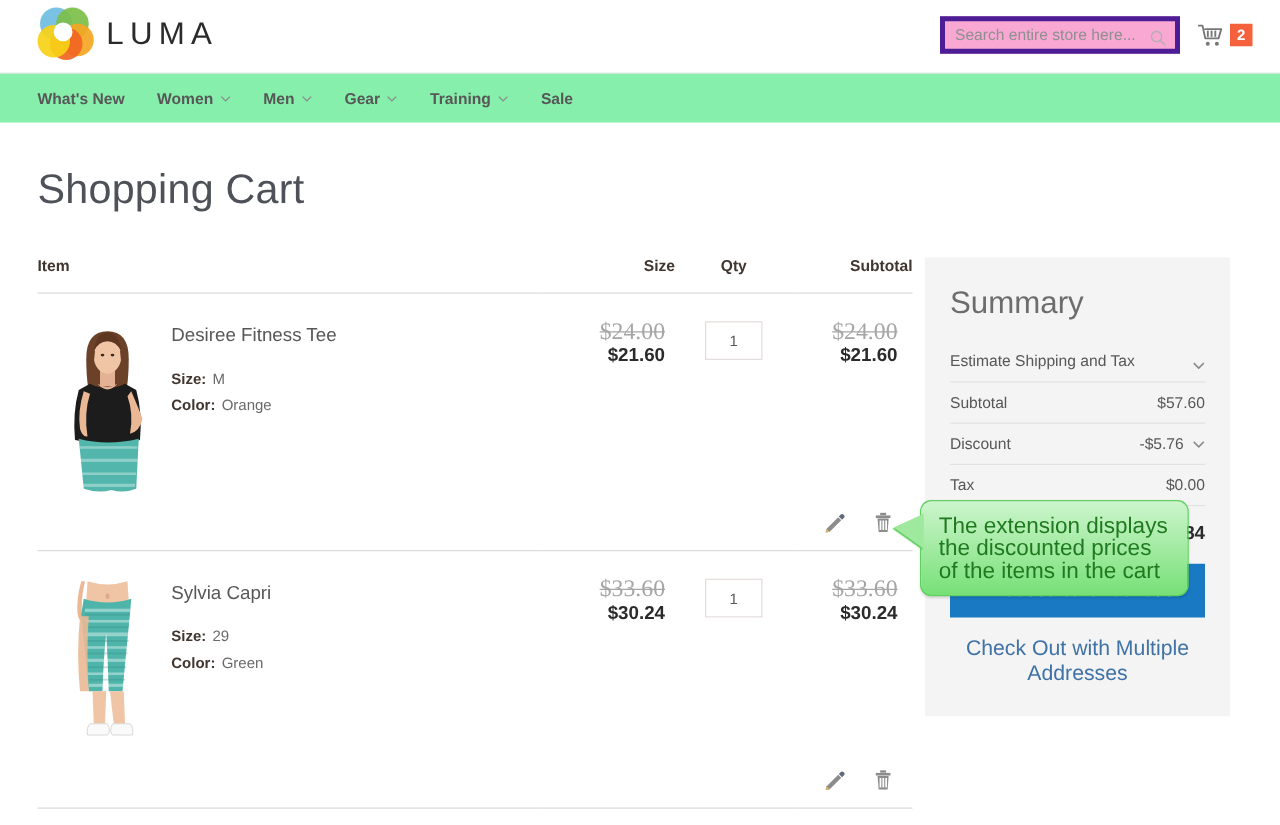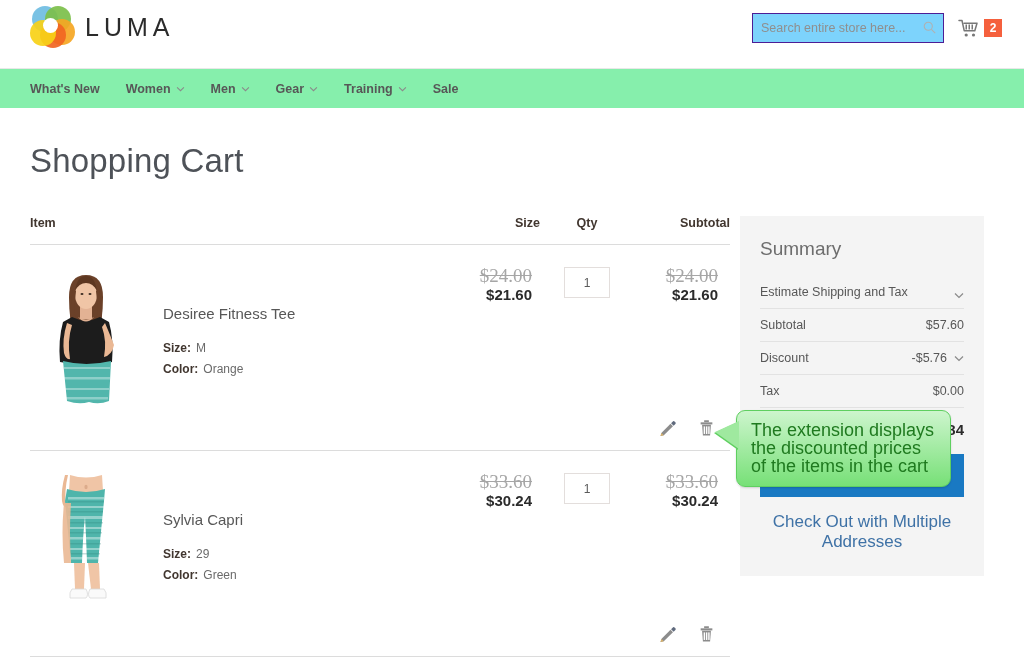--- a/index.html
+++ b/index.html
@@ -9,21 +9,21 @@
     background: #ffffff;
     font-family: "Liberation Sans", sans-serif;
     color: #333333;
     overflow: hidden;
   }
   #page { position: relative; width: 1024px; height: 660px; background:#fff; }
 
   
   .header {
     position: relative;
-    height: 68px;
+    height: 58px;
     background: #ffffff;
   }
   .logo-wrap {
     position: absolute; left: 30px; top: 6px;
     display: flex; align-items: center; gap: 13px;
   }
   .logo-mark { width: 42px; height: 42px; position: relative; }
   .logo-mark .petal {
     position: absolute; width: 26px; height: 26px; border-radius: 50%;
     opacity: 0.92;
@@ -42,21 +42,21 @@
     font-weight: 400;
   }
 
   .header-right {
     position: absolute; right: 22px; top: 13px;
     display: flex; align-items: center; gap: 14px;
   }
   .search-box {
     position: relative;
     width: 192px; height: 30px;
-    border: 1px solid #4c1d95; background: #7dd3fc;
+    border: 4px solid #4c1d95; background: #f9a8d4;
     display: flex; align-items: center;
   }
   .search-box input {
     border: 0; outline: 0; background: transparent;
     font-family: "Liberation Sans", sans-serif;
     font-size: 12.5px; color: #575757;
     padding: 0 24px 0 8px; width: 100%; height: 100%;
   }
   .search-box input::placeholder { color: #8f8f8f; }
   .search-icon {
@@ -107,21 +107,21 @@
     font-size: 12.5px; font-weight: 700; color: #41362f;
     padding: 0 0 14px 0;
     border-bottom: 1px solid #dcdcdc;
   }
   th.th-item { text-align: left; padding-left: 6px; }
   th.th-price { text-align: right; width: 110px; padding-right: 8px;}
   th.th-qty { text-align: center; width: 94px; }
   th.th-sub { text-align: right; width: 96px; padding-right: 12px;}
 
   tr.item-row td { vertical-align: top; padding-top: 22px; }
-  tr.item-row .cell-item { display: flex; gap: 28px; padding-left: 6px; align-items: center; }
+  tr.item-row .cell-item { display: flex; gap: 2px; padding-left: 6px; }
 
   .prod-img {
     width: 98px; height: 150px; position: relative;
     background: #ffffff; overflow: hidden; flex: none;
   }
   .prod-name {
     font-size: 15px; color: #575757; font-weight: 400;
     padding-top: 3px;
   }
   .opt-list { margin-top: 19px; }
@@ -160,21 +160,21 @@
   }
 
   
   .summary {
     width: 244px; margin-left: 10px;
     background: #f4f4f4;
     padding: 18px 20px 24px 20px;
     position: relative;
   }
   .summary h2 {
-    font-size: 19px; font-weight: 300; color: #6d6d6d;
+    font-size: 25px; font-weight: 300; color: #6d6d6d;
     margin: 4px 0 16px 0;
   }
   .sum-row {
     display: flex; justify-content: space-between; align-items:flex-end;
     font-size: 12.5px; color: #575757;
     padding: 9px 0;
     border-bottom: 1px solid #e2e2e2;
   }
   .sum-row .lbl { display:flex; align-items:center; }
   .sum-row .val { display:flex; align-items:center; gap: 7px; }

